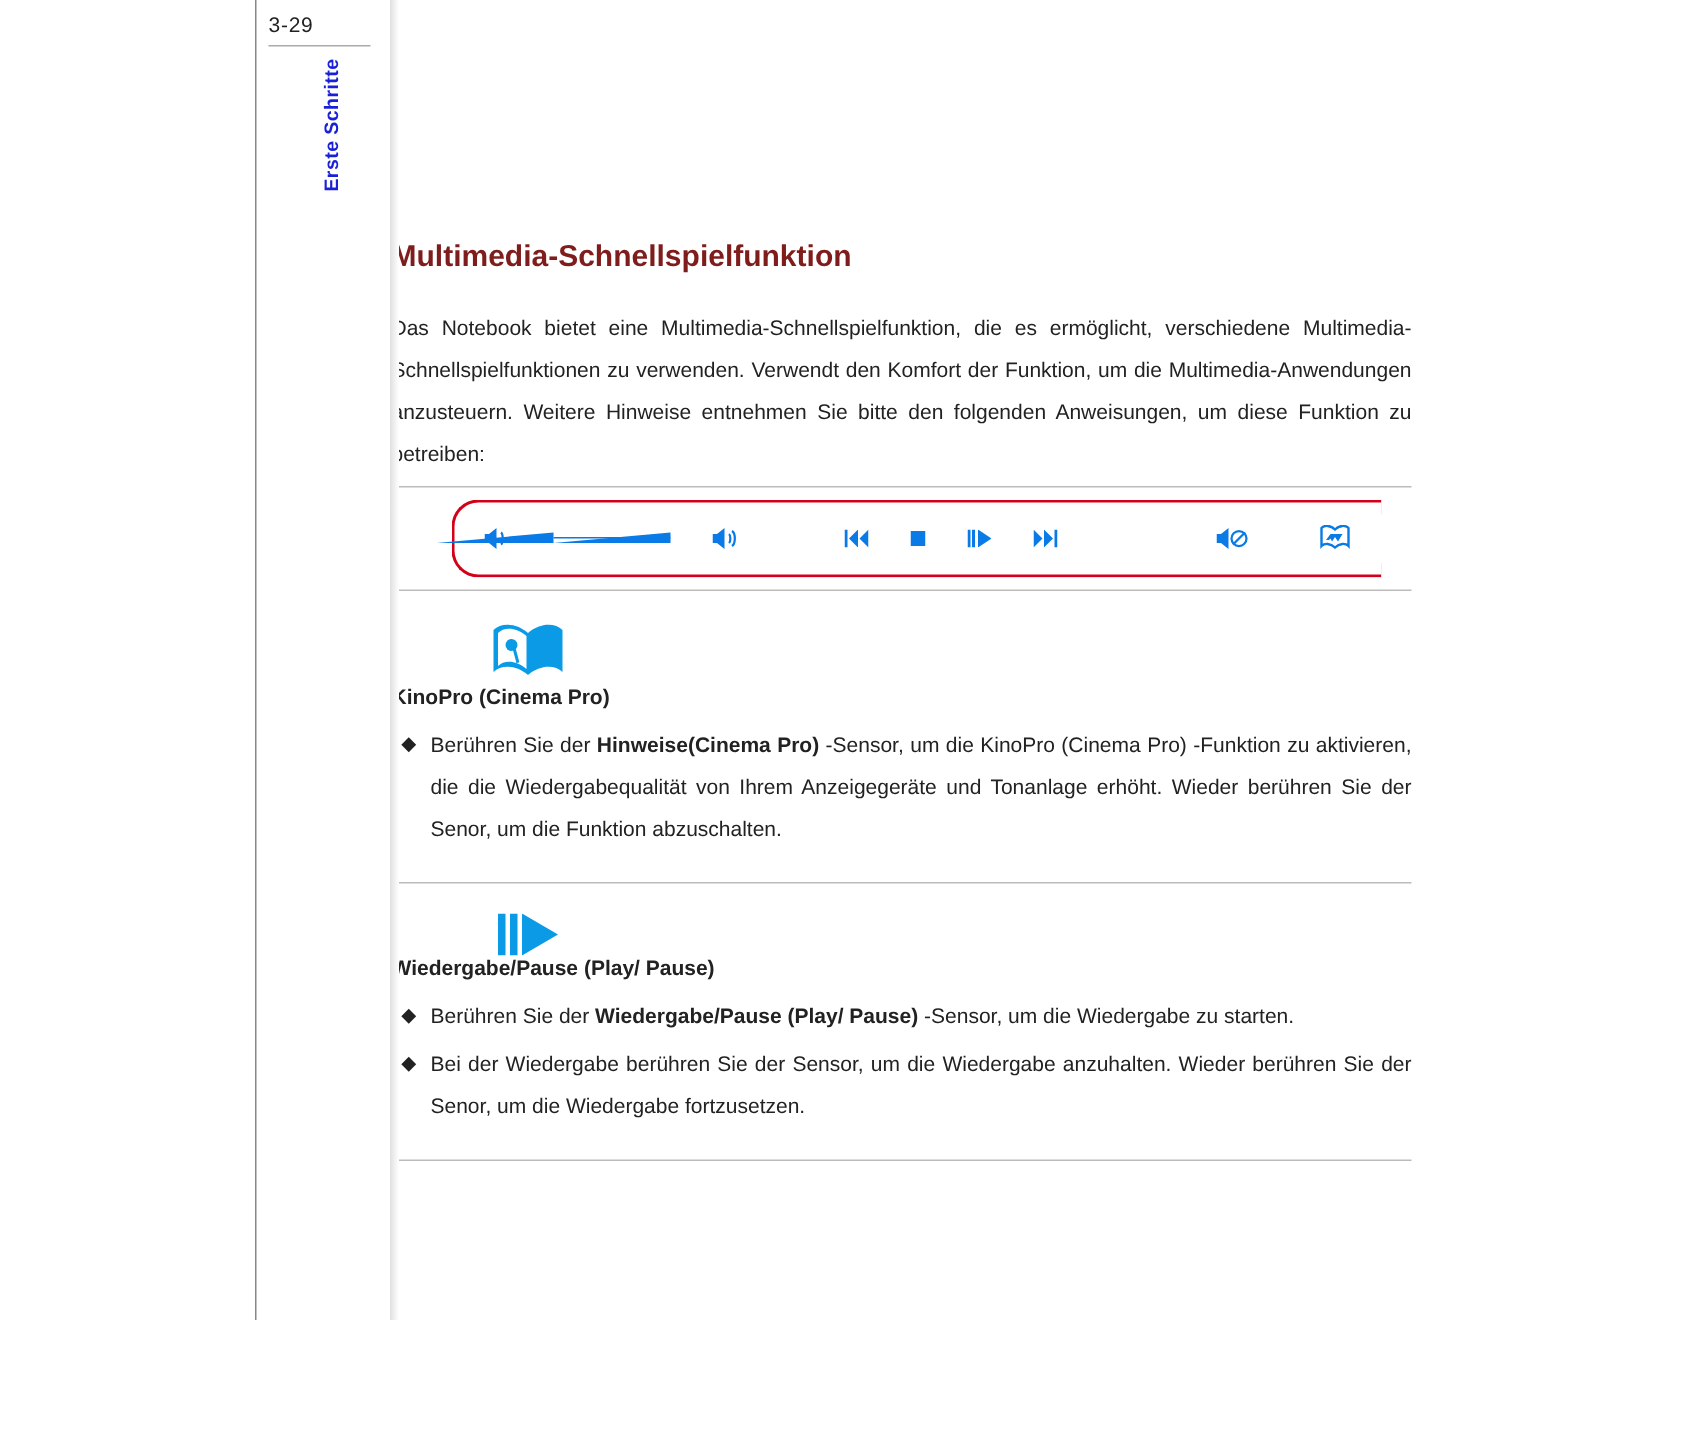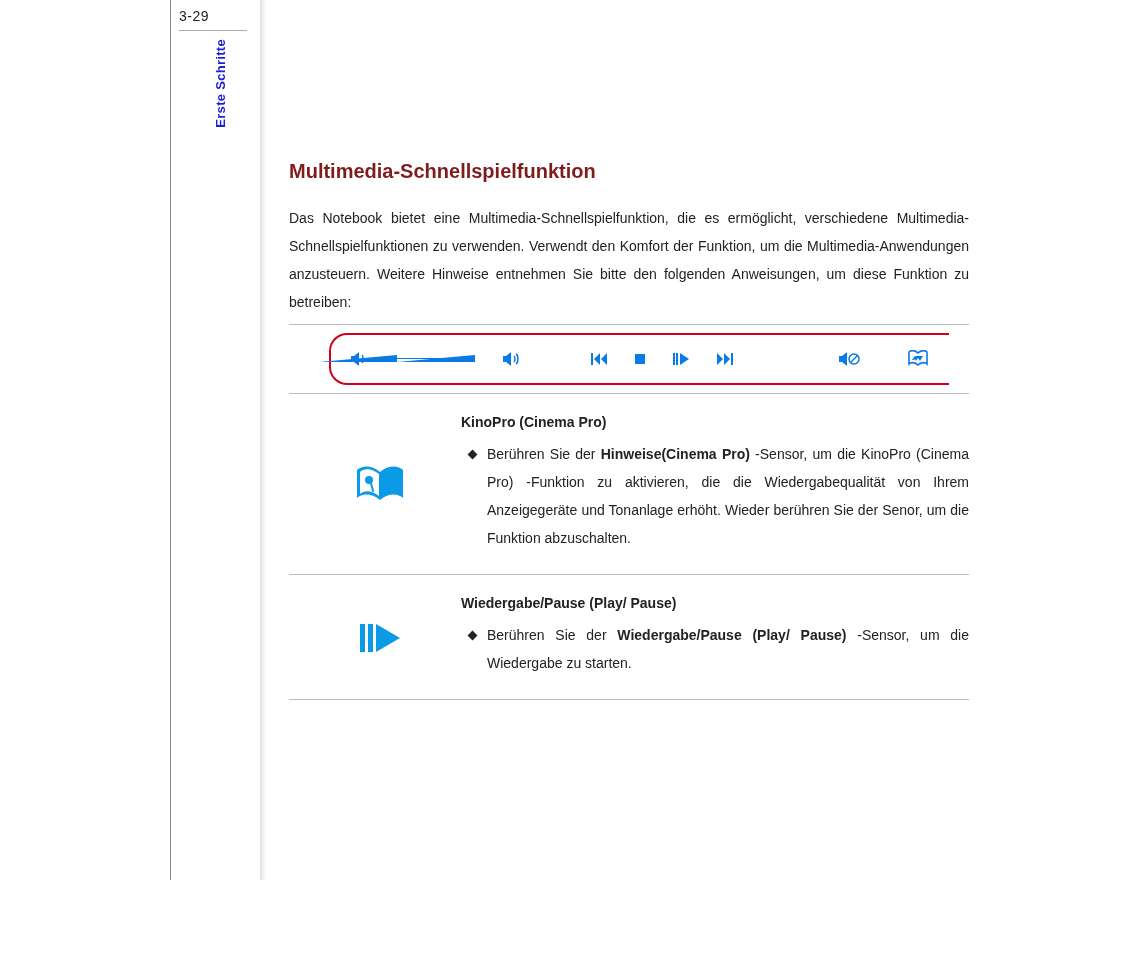--- a/index.html
+++ b/index.html
@@ -10,21 +10,21 @@
     height: 954px;
     position: relative;
   }
   .page {
     position: absolute;
     left: 170px;
     top: 0;
     width: 870px;
     height: 880px;
     border-left: 1px solid #888;
-    padding-left: 118px;
+    padding-left: 90px;
     padding-top: 160px;
   }
   .side-col {
     position: absolute;
     left: 8px;
     top: 8px;
     width: 70px;
   }
   .page-num {
     font-size: 14px;
@@ -115,20 +115,21 @@
     width: 0; height: 0;
     border-style: solid;
     border-width: 0 0 7px 78px;
     border-color: transparent transparent #0a7ae6 transparent;
   }
   .feature-row {
     display: flex;
     border-bottom: 1px solid #bbb;
     padding: 20px 0 18px 0;
     width: 680px;
+    flex-direction: column;
   }
   .feature-icon-cell {
     width: 172px;
     display: flex;
     align-items: center;
     justify-content: center;
     padding-left: 10px;
   }
   .feature-body {
     flex: 1;
@@ -263,20 +264,21 @@
             <rect x="0" y="0" width="5" height="28" fill="#0a9ae6"></rect>
             <rect x="8" y="0" width="5" height="28" fill="#0a9ae6"></rect>
             <path fill="#0a9ae6" d="M16 0 L40 14 L16 28 Z"></path>
           </svg>
         </span>
       </div>
       <div class="feature-body">
         <div class="feature-title">Wiedergabe/Pause (Play/ Pause)</div>
         <ul class="bullets">
           <li><span>Berühren Sie der </span><span class="b">Wiedergabe/Pause (Play/ Pause)</span><span> -Sensor, um die Wiedergabe zu starten.</span></li>
+          <li><span>Bei der Wiedergabe berühren Sie der Sensor, um die Wiedergabe anzuhalten.  Wieder berühren Sie der Senor, um die Wiedergabe fortzusetzen.</span><span class="b"></span><span></span></li>
         </ul>
       </div>
     </div>
 
   </div>
 </div>
 
 <div style="position:absolute;left:260px;top:0;width:6px;height:880px;background:linear-gradient(to right,#e0e0e0,#fff);"></div>
 
 </body></html>

